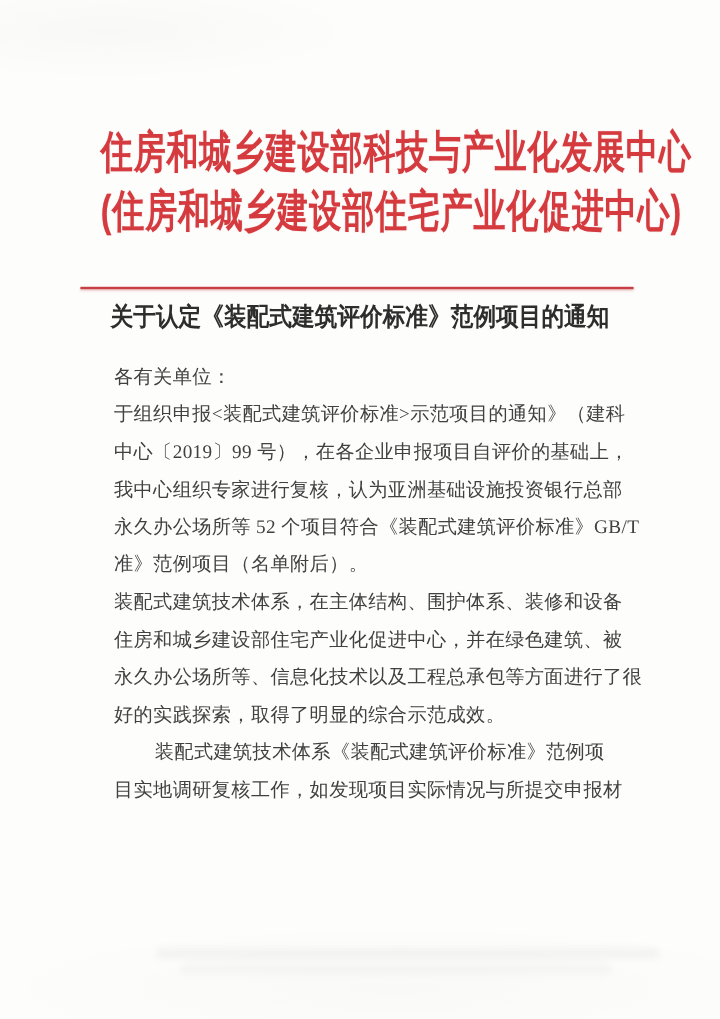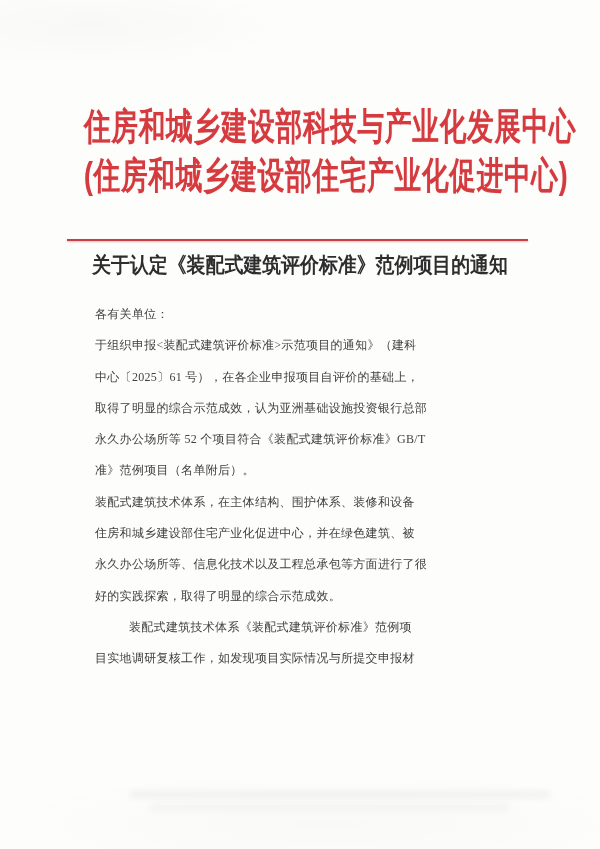--- a/index.html
+++ b/index.html
@@ -71,21 +71,21 @@
     white-space: nowrap;
     transform: scaleX(0.9);
     transform-origin: 50% 50%;
   }
 
   .body-text {
     position: absolute;
     top: 299px;
     left: 95px;
     width: 440px;
-    font-size: 12px;
+    font-size: 16px;
     letter-spacing: 0.3px;
     color: var(--ink-body, #414141);
   }
   .line {
     height: 31.3px;
     line-height: 31.3px;
     white-space: nowrap;
   }
   .line.indent {
     text-indent: 34px;
@@ -115,22 +115,22 @@
     <div class="lh-line">(住房和城乡建设部住宅产业化促进中心)</div>
   </header>
 
   <div class="red-rule"></div>
 
   <h1 class="notice-title">关于认定《装配式建筑评价标准》范例项目的通知</h1>
 
   <main class="body-text">
       <div class="line">各有关单位：</div>
       <div class="line">于组织申报&lt;装配式建筑评价标准&gt;示范项目的通知》（建科</div>
-      <div class="line">中心〔2025〕61 号），在各企业申报项目自评价的基础上，</div>
-      <div class="line">取得了明显的综合示范成效，认为亚洲基础设施投资银行总部</div>
+      <div class="line">中心〔2019〕99 号），在各企业申报项目自评价的基础上，</div>
+      <div class="line">我中心组织专家进行复核，认为亚洲基础设施投资银行总部</div>
       <div class="line">永久办公场所等 52 个项目符合《装配式建筑评价标准》GB/T</div>
       <div class="line">准》范例项目（名单附后）。</div>
       <div class="line">装配式建筑技术体系，在主体结构、围护体系、装修和设备</div>
       <div class="line">住房和城乡建设部住宅产业化促进中心，并在绿色建筑、被</div>
       <div class="line">永久办公场所等、信息化技术以及工程总承包等方面进行了很</div>
       <div class="line">好的实践探索，取得了明显的综合示范成效。</div>
       <div class="line indent">装配式建筑技术体系《装配式建筑评价标准》范例项</div>
       <div class="line">目实地调研复核工作，如发现项目实际情况与所提交申报材</div>
     </main>
 

